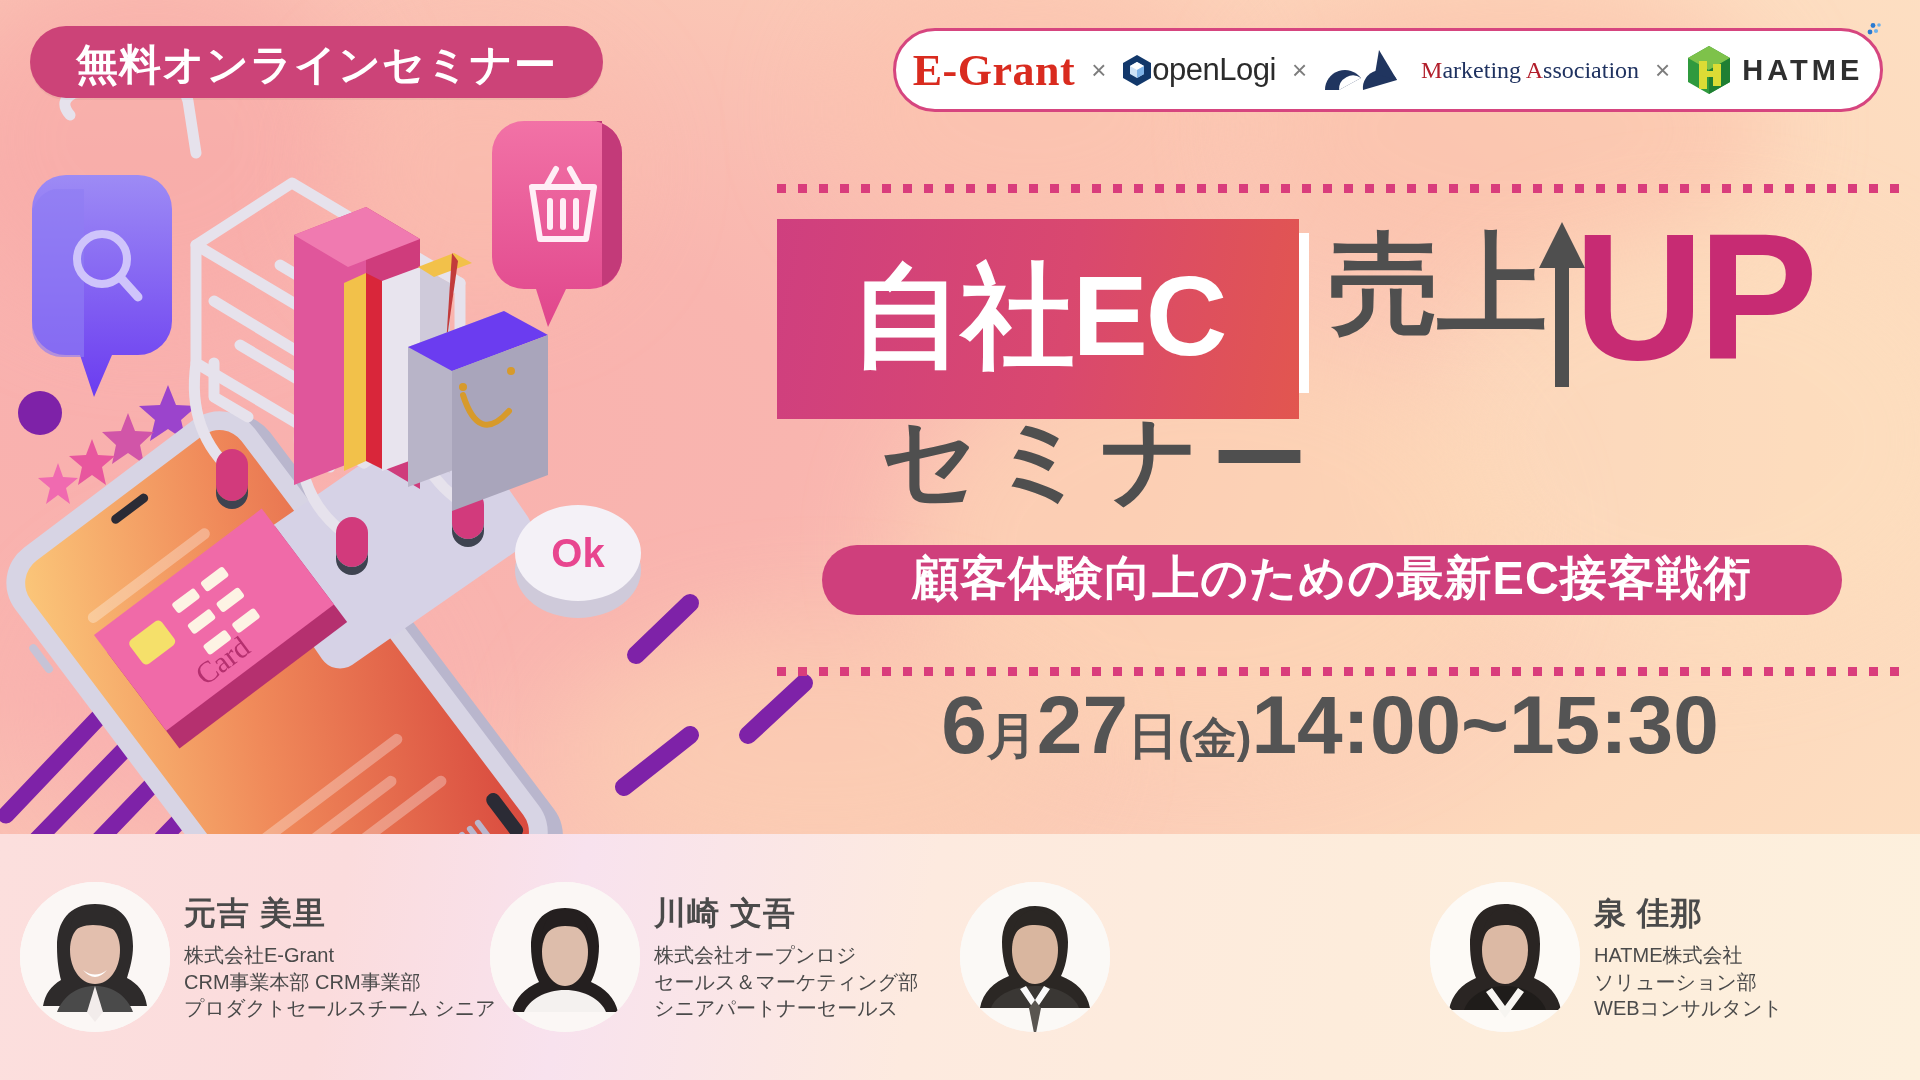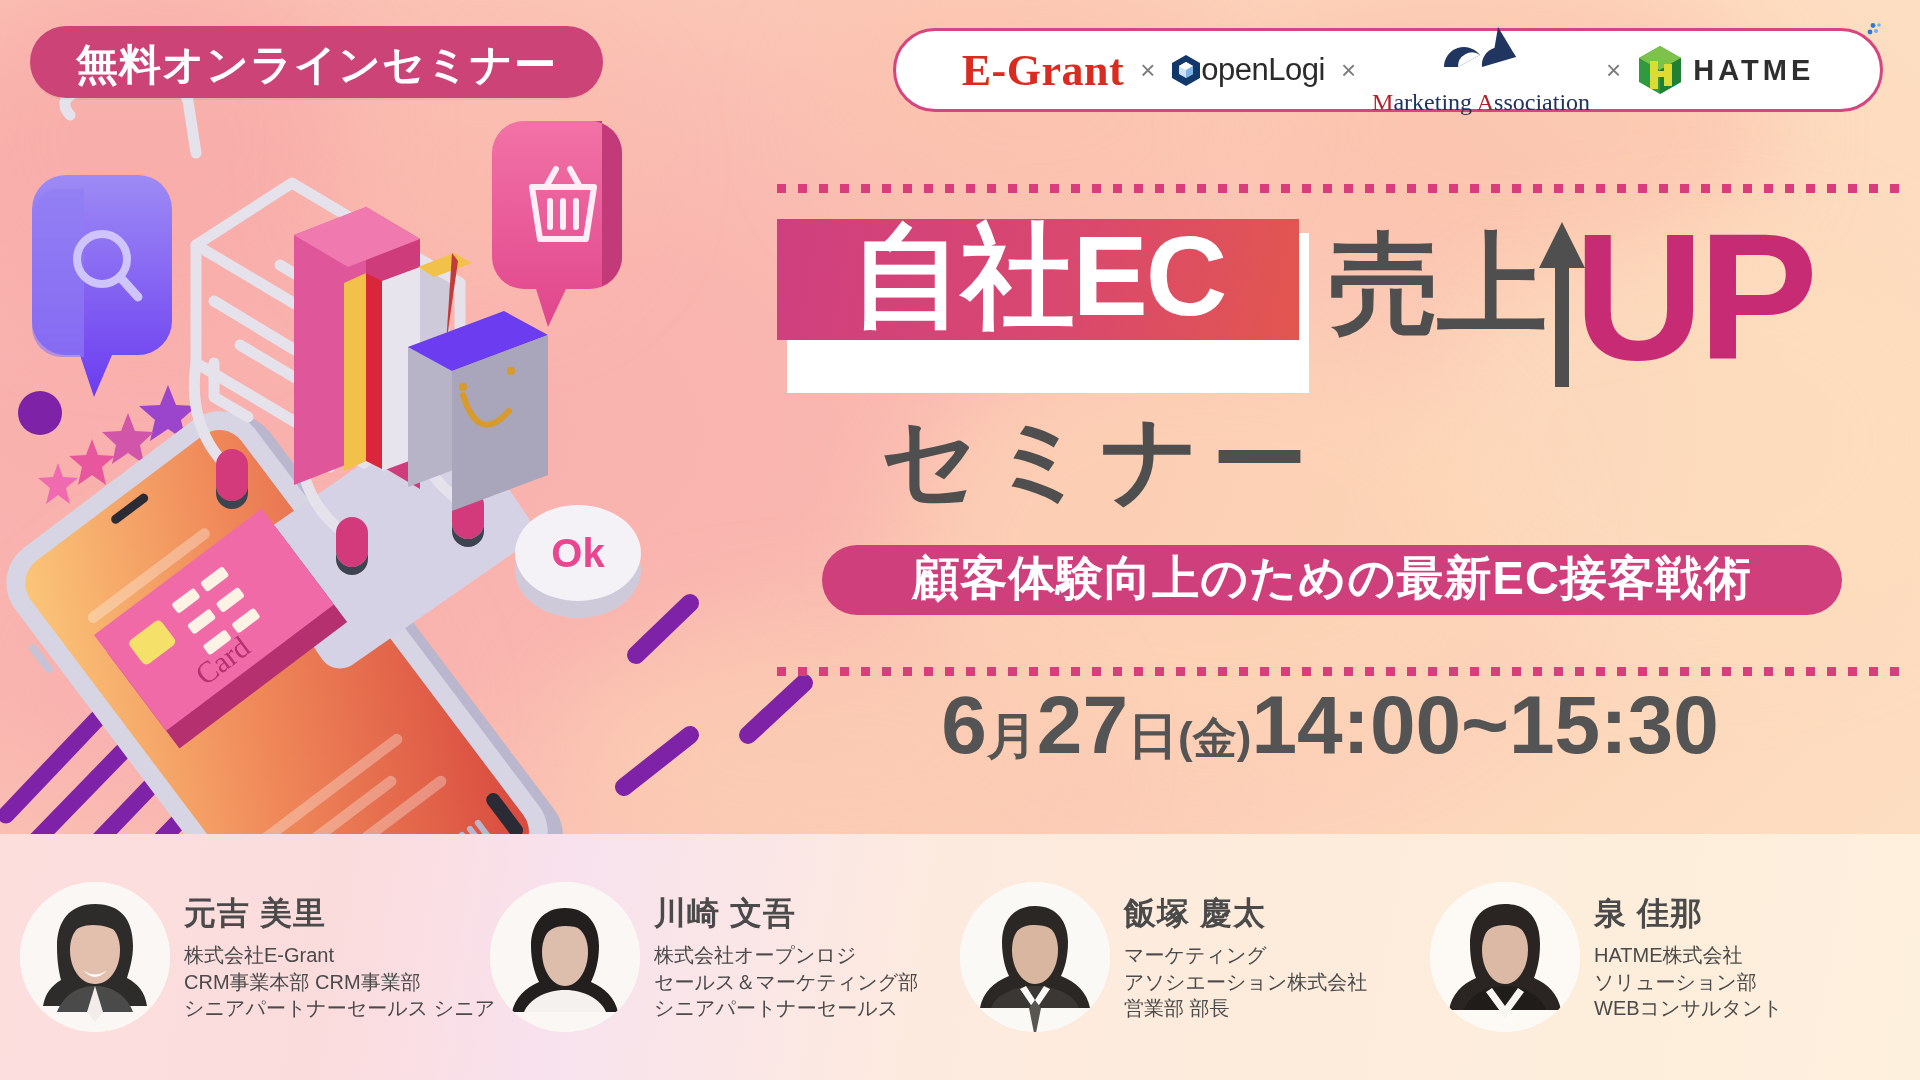--- a/index.html
+++ b/index.html
@@ -51,21 +51,21 @@
   .lg-egrant{
     color:#d92b1f;font-weight:700;font-size:44px;letter-spacing:.5px;
     font-family:"Liberation Serif","DejaVu Serif",serif;
     white-space:nowrap;
   }
   .xmark{color:#7d7d7d;font-size:26px;font-weight:300;line-height:1;}
   .lg-openlogi{display:flex;align-items:center;}
   .ol-cube{width:30px;height:33px;position:relative;}
   .ol-word{font-size:31px;color:#2b2b2b;letter-spacing:-.5px;font-weight:500;position:relative;white-space:nowrap;}
   .ol-dots{position:absolute;right:-2px;top:-9px;}
-  .lg-ma{display:flex;align-items:center;gap:20px;flex-direction:column;}
+  .lg-ma{display:flex;align-items:center;gap:20px;}
   .ma-word{
     font-family:"Liberation Serif","DejaVu Serif",serif;
     font-size:24px;color:#1f3260;white-space:nowrap;
   }
   .ma-word .r{color:#b21e2b;}
   .lg-hatme{display:flex;align-items:center;gap:10px;}
   .hm-word{font-size:29px;font-weight:600;letter-spacing:4px;color:#2f2f2f;}
 
   
   .dotrule{
@@ -75,21 +75,21 @@
   .dotrule.top{top:184px;}
   .dotrule.bottom{top:667px;}
 
   
   .headline{position:absolute;left:777px;top:219px;width:1140px;height:180px;}
   .h-box-shadow{
     position:absolute;left:10px;top:14px;width:522px;height:160px;
     background:#fff;
   }
   .h-box{
-    position:absolute;left:0;top:0;width:522px;height:121px;
+    position:absolute;left:0;top:0;width:522px;height:200px;
     background:linear-gradient(100deg,#cf3f7f 0%,#d9486f 55%,#e2564f 100%);
     display:flex;align-items:center;justify-content:center;
   }
   .h-box span{
     color:#fff;font-size:113px;font-weight:800;letter-spacing:-2px;line-height:1;
     transform:translateY(-3px);
   }
   .h-uri{
     position:absolute;left:552px;top:10px;
     color:#4f4f4f;font-size:110px;font-weight:800;line-height:1;letter-spacing:-2px;
@@ -422,21 +422,21 @@
           <path d="M50 52 c0 -18 10 -28 25 -28 c16 0 26 10 26 28 c-8 -6 -18 -9 -28 -9 c-9 0 -17 3 -23 9 z" fill="#2e2b2b"></path>
           <path d="M63 88 q12 9 24 0 q-12 14 -24 0 z" fill="#fff"></path>
           <path d="M75 104 c-18 0 -32 10 -38 26 l76 0 c-6 -16 -20 -26 -38 -26 z" fill="#4a4a4a"></path>
           <path d="M75 104 l-8 26 8 10 8 -10 z" fill="#f2eceb"></path>
         </svg>
       </div>
       <div class="info">
         <div class="nm">元吉 美里</div>
         <div class="rolerow">株式会社E-Grant</div>
         <div class="rolerow">CRM事業本部 CRM事業部</div>
-        <div class="rolerow">シニアパートナーセールス シニア</div>
+        <div class="rolerow">プロダクトセールスチーム シニア</div>
       </div>
     </div>
 
     <div class="spk">
       <div class="avatar">
         <svg width="150" height="150" viewBox="0 0 150 150">
           <rect width="150" height="150" fill="#fbf7f5"></rect>
           <path d="M75 26 c-22 0 -34 16 -34 38 c0 16 4 28 8 36 c-14 6 -24 16 -27 30 l106 0 c-3 -14 -13 -24 -27 -30 c4 -8 8 -20 8 -36 c0 -22 -12 -38 -34 -38 z" fill="#241f1f"></path>
           <path d="M75 42 c-15 0 -23 12 -23 28 c0 18 10 34 23 34 c13 0 23 -16 23 -34 c0 -16 -8 -28 -23 -28 z" fill="#ddbdab"></path>
           <path d="M52 58 c0 -20 10 -30 23 -30 c14 0 24 10 24 30 c-4 -10 -10 -14 -24 -14 c-10 0 -18 4 -23 14 z" fill="#241f1f"></path>
@@ -456,26 +456,20 @@
         <svg width="150" height="150" viewBox="0 0 150 150">
           <rect width="150" height="150" fill="#fbf9f6"></rect>
           <path d="M75 24 c-22 0 -33 16 -33 36 c0 14 3 26 7 34 c-15 6 -26 16 -29 32 l110 0 c-3 -16 -14 -26 -29 -32 c4 -8 7 -20 7 -34 c0 -20 -11 -36 -33 -36 z" fill="#2b2724"></path>
           <path d="M75 40 c-15 0 -23 12 -23 28 c0 18 10 34 23 34 c13 0 23 -16 23 -34 c0 -16 -8 -28 -23 -28 z" fill="#d9b69f"></path>
           <path d="M52 56 c2 -18 11 -28 23 -28 c13 0 23 10 24 28 c-6 -10 -13 -13 -24 -13 c-10 0 -18 3 -23 13 z" fill="#2b2724"></path>
           <path d="M75 104 c-22 0 -40 10 -44 22 l88 0 c-4 -12 -22 -22 -44 -22 z" fill="#3a3734"></path>
           <path d="M66 104 l9 14 9 -14 l6 3 -15 22 -15 -22 z" fill="#fafafa"></path>
           <path d="M75 118 l-6 8 6 30 6 -30 z" fill="#595550"></path>
         </svg>
       </div>
-      <div class="info">
-        <div class="nm">飯塚 慶太</div>
-        <div class="rolerow">マーケティング</div>
-        <div class="rolerow">アソシエーション株式会社</div>
-        <div class="rolerow">営業部 部長</div>
-      </div>
     </div>
 
     <div class="spk">
       <div class="avatar">
         <svg width="150" height="150" viewBox="0 0 150 150">
           <rect width="150" height="150" fill="#fdfaf6"></rect>
           <path d="M75 22 c-24 0 -35 16 -35 40 c0 16 3 26 6 34 c-14 6 -24 16 -27 32 l112 0 c-3 -16 -13 -26 -27 -32 c3 -8 6 -18 6 -34 c0 -24 -11 -40 -35 -40 z" fill="#2a2523"></path>
           <path d="M75 40 c-15 0 -23 12 -23 28 c0 18 10 34 23 34 c13 0 23 -16 23 -34 c0 -16 -8 -28 -23 -28 z" fill="#dcb9a4"></path>
           <path d="M52 56 c2 -18 11 -30 23 -30 c13 0 23 12 24 30 c-6 -10 -13 -13 -24 -13 c-10 0 -18 3 -23 13 z" fill="#2a2523"></path>
           <path d="M75 104 c-20 0 -36 10 -41 24 l82 0 c-5 -14 -21 -24 -41 -24 z" fill="#1f1c1a"></path>

